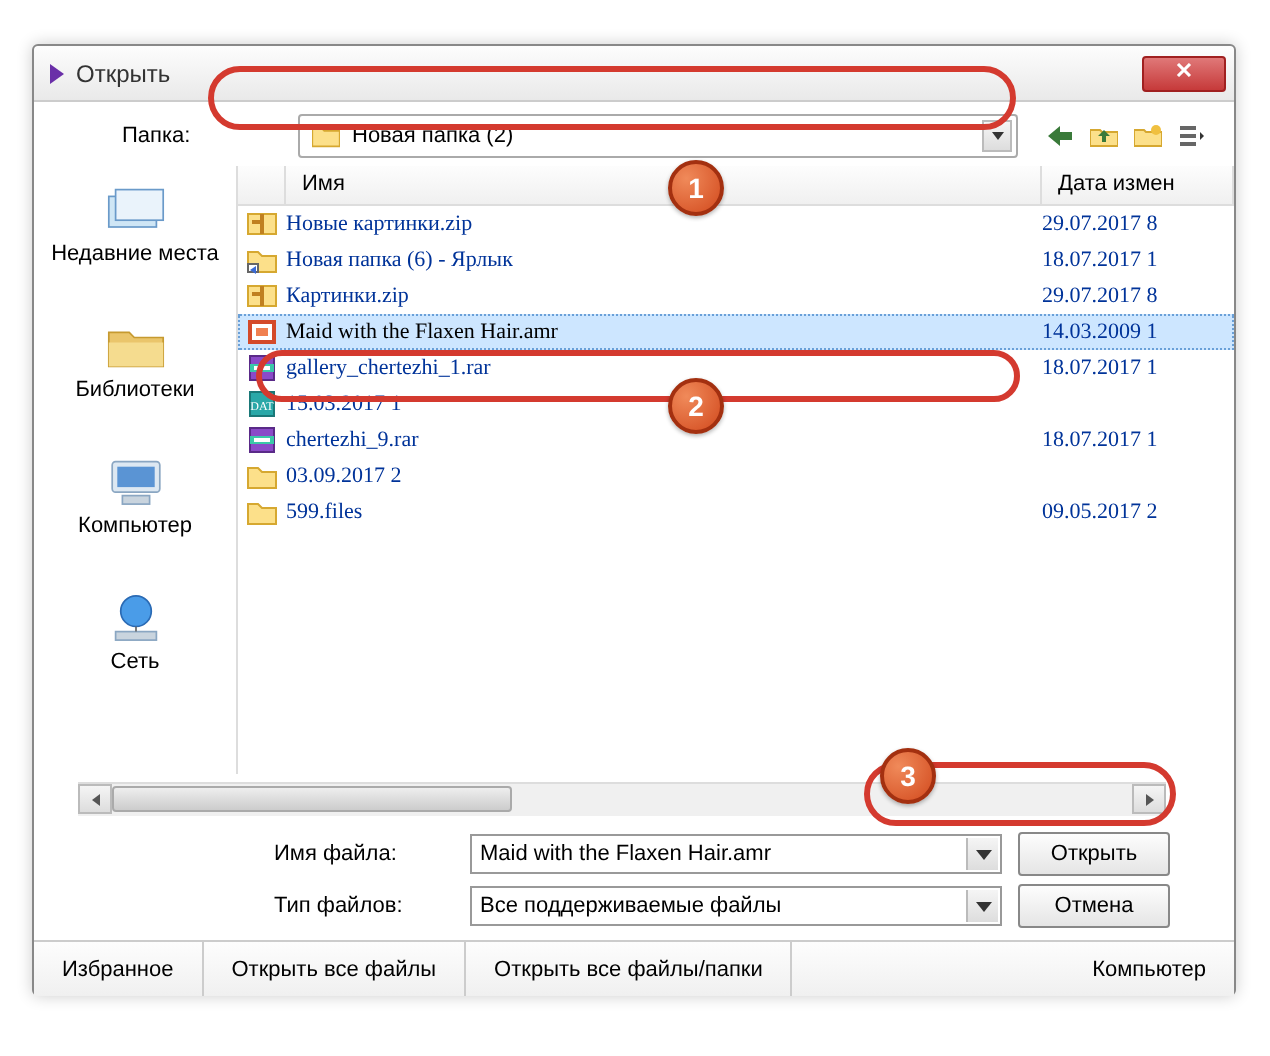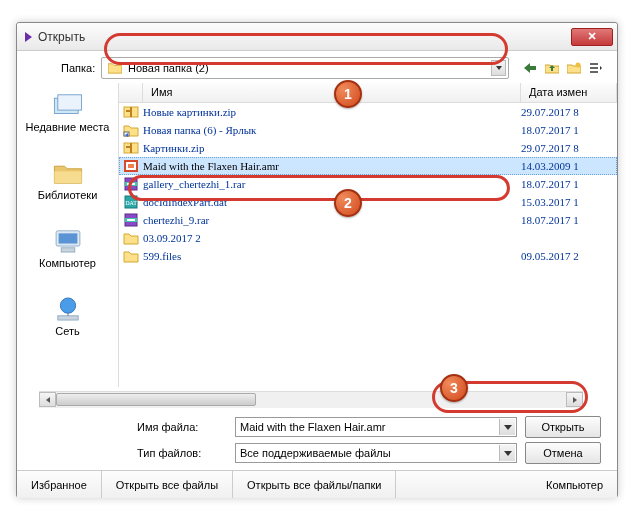--- a/index.html
+++ b/index.html
@@ -4,21 +4,21 @@
 <style>
   * { margin: 0; padding: 0; box-sizing: border-box; }
   body { font-family: Tahoma, sans-serif; font-size: 11px; background: #fff; width: 635px; height: 528px; position: relative; overflow: hidden; }
   .outer { position: absolute; left: 16px; top: 22px; width: 602px; height: 476px; border: 1px solid #888; background: #fff; box-shadow: 0 0 8px rgba(0,0,0,0.2); border-radius: 3px; }
   .titlebar { height: 28px; background: linear-gradient(#fdfdfd,#e9e9e9); border-bottom: 1px solid #ccc; display: flex; align-items: center; padding: 0 4px 0 8px; border-radius: 3px 3px 0 0; }
   .titlebar .tri { width: 0; height: 0; border-left: 7px solid #6a2fa8; border-top: 5px solid transparent; border-bottom: 5px solid transparent; margin-right: 6px; }
   .titlebar .title { flex: 1; color: #333; font-size: 12px; }
   .closebtn { width: 42px; height: 18px; background: linear-gradient(#e07878,#c63a3a); border: 1px solid #a02020; border-radius: 2px; color: #fff; text-align: center; line-height: 14px; font-size: 11px; font-weight: bold; cursor: pointer; }
   .topbar { display: flex; align-items: center; padding: 6px 12px 4px 44px; gap: 6px; }
   .topbar .label { width: 34px; }
-  .folderwrap { position: relative; flex: 1; }
+  .folderwrap { position: relative; flex: 1; margin-left: 48px; }
   .foldersel { height: 22px; border: 1px solid #aaa; background: #fff; display: flex; align-items: center; padding: 0 18px 0 6px; border-radius: 2px; position: relative; }
   .foldersel svg.fold { width: 14px; height: 12px; margin-right: 6px; }
   .foldersel .dd { position: absolute; right: 2px; top: 2px; width: 15px; height: 16px; background: linear-gradient(#f5f5f5,#ddd); border: 1px solid #bbb; display: flex; align-items: center; justify-content: center; }
   .dd::after { content: ""; border-left: 3px solid transparent; border-right: 3px solid transparent; border-top: 4px solid #333; }
   .ring { position: absolute; border: 3px solid #d43a2f; border-radius: 18px; pointer-events: none; z-index: 5; }
   .ring1 { left: 104px; top: 33px; width: 404px; height: 32px; }
   .ring2 { left: 128px; top: 175px; width: 382px; height: 26px; }
   .ring3 { left: 432px; top: 381px; width: 156px; height: 32px; }
   .badge { position: absolute; width: 28px; height: 28px; background: radial-gradient(circle at 30% 30%, #f08a5a, #d24a1e); border: 2px solid #a33010; border-radius: 50%; color: #fff; font-weight: bold; font-size: 14px; display: flex; align-items: center; justify-content: center; z-index: 6; box-shadow: 0 1px 2px rgba(0,0,0,.3); }
   .b1 { left: 334px; top: 80px; }
@@ -44,21 +44,21 @@
   .fdate { width: 96px; color: #003399; white-space: nowrap; overflow: hidden; }
   .frow:not(.sel) .fname { color: #003399; }
   .hscroll { height: 17px; background: #f0f0f0; border-top: 1px solid #ddd; position: relative; margin: 4px 34px 0 22px; }
   .hscroll .track { position: absolute; left: 17px; right: 17px; top: 0; bottom: 0; background: #f0f0f0; }
   .hscroll .thumb { position: absolute; left: 17px; top: 1px; width: 200px; height: 13px; background: linear-gradient(#eee,#ccc); border: 1px solid #aaa; border-radius: 2px; }
   .hscroll .ar { position: absolute; top: 0; width: 17px; height: 15px; background: linear-gradient(#f5f5f5,#ddd); border: 1px solid #bbb; display: flex; align-items: center; justify-content: center; }
   .hscroll .al { left: 0; } .hscroll .arr { right: 0; }
   .ar::after { content: ""; border-top: 3px solid transparent; border-bottom: 3px solid transparent; }
   .al::after { border-right: 4px solid #555; }
   .arr::after { border-left: 4px solid #555; }
-  .fields { padding: 6px 16px 4px 120px; }
+  .fields { padding: 6px 32px 4px 120px; }
   .frowf { display: flex; align-items: center; height: 26px; gap: 8px; }
   .frowf .flabel { width: 90px; }
   .combo { flex: 1; max-width: 286px; height: 20px; border: 1px solid #999; background: #fff; display: flex; align-items: center; position: relative; padding: 0 18px 0 4px; }
   .combo .dd2 { position: absolute; right: 1px; top: 1px; width: 16px; height: 16px; background: linear-gradient(#f5f5f5,#ddd); border-left: 1px solid #bbb; display: flex; align-items: center; justify-content: center; }
   .dd2::after { content: ""; border-left: 4px solid transparent; border-right: 4px solid transparent; border-top: 5px solid #333; }
   .btn { width: 76px; height: 22px; background: linear-gradient(#fdfdfd,#e5e5e5); border: 1px solid #888; border-radius: 2px; font-size: 11px; cursor: pointer; margin-left: auto; }
   .bottombar { height: 28px; border-top: 1px solid #ccc; display: flex; align-items: stretch; background: linear-gradient(#fdfdfd,#f0f0f0); }
   .bbt { border-right: 1px solid #ccc; padding: 0 14px; display: flex; align-items: center; font-size: 11px; cursor: pointer; }
   .bbt:last-child { border-right: none; margin-left: auto; }
   svg.ic16 { width: 16px; height: 14px; }
@@ -210,21 +210,20 @@
             <div class="fname">gallery_chertezhi_1.rar</div>
             <div class="fdate">18.07.2017 1</div>
           </div>
           <div class="frow">
             <div class="ficon">
               <svg class="ic16" viewBox="0 0 16 14">
                 <rect x="2" y="1" width="12" height="12" fill="#2aa8a8" stroke="#1a7878"></rect>
                 <text x="8" y="10" font-size="6" text-anchor="middle" fill="#fff">DAT</text>
               </svg>
             </div>
-            <div class="fname">docIdIndexPart.dat</div>
             <div class="fdate">15.03.2017 1</div>
           </div>
           <div class="frow">
             <div class="ficon">
               <svg class="ic16" viewBox="0 0 16 14">
                 <rect x="2" y="1" width="12" height="12" fill="#8a4ac8" stroke="#5a2a88"></rect>
                 <rect x="2" y="5" width="12" height="4" fill="#3ac8a8"></rect>
                 <rect x="4" y="6" width="8" height="2" fill="#fff"></rect>
               </svg>
             </div>

